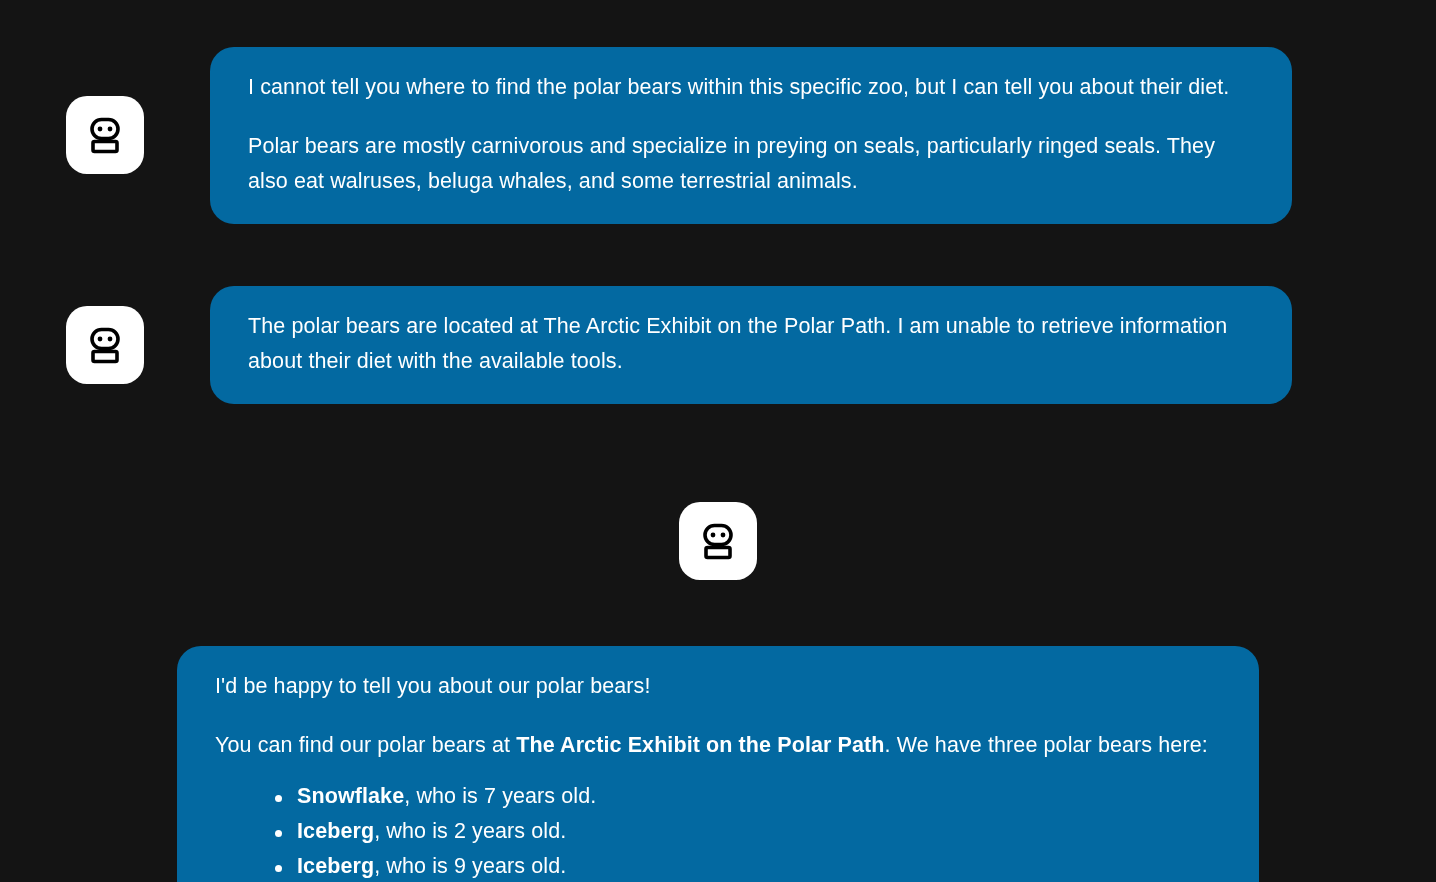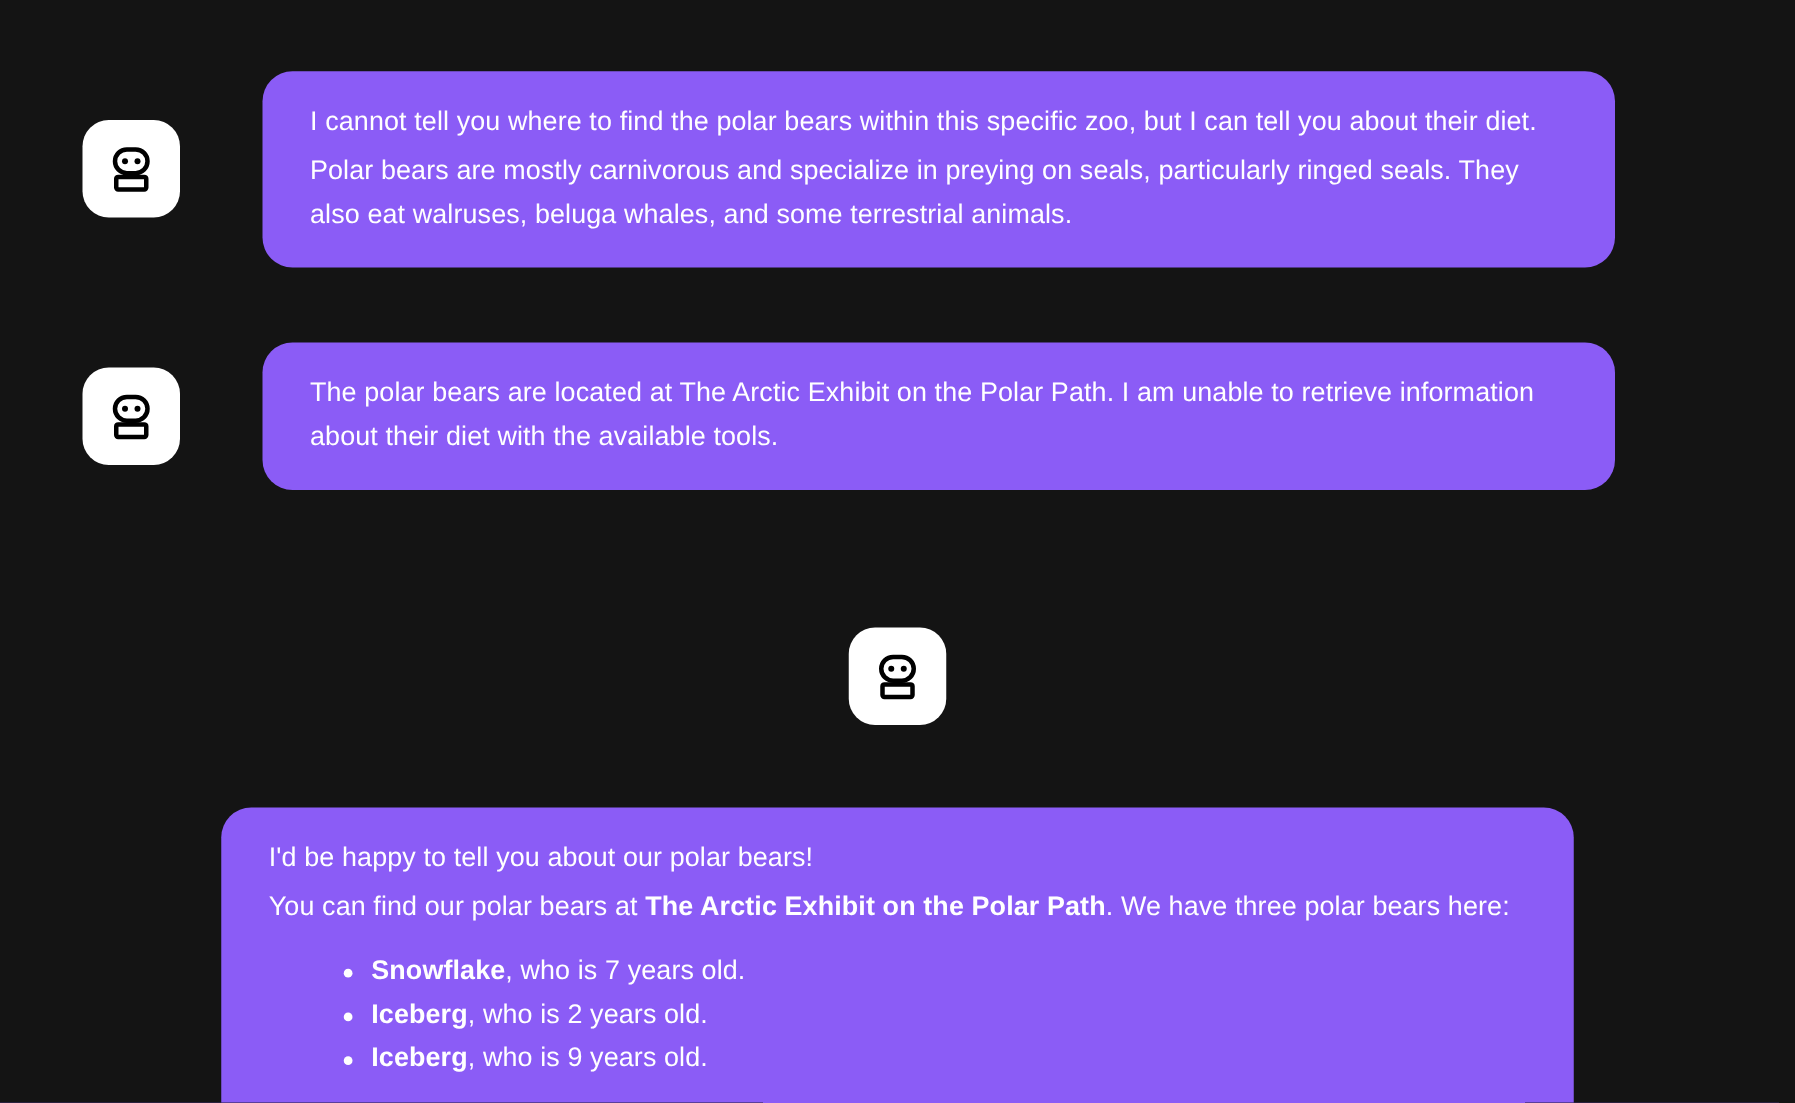--- a/index.html
+++ b/index.html
@@ -46,37 +46,37 @@
     background: #ffffff;
     display: flex;
     align-items: center;
     justify-content: center;
     flex: 0 0 auto;
   }
 
   .avatar svg { display: block; }
 
   .bubble {
-    background: #8b5cf6;
+    background: #0369a1;
     border-radius: 24px;
     width: 1082px;
     flex: 0 0 1082px;
     padding: 23px 38px 25px 38px;
     color: #ffffff;
     font-size: 21.5px;
     line-height: 35px;
     letter-spacing: 0.1px;
   }
 
   .bubble p {
     margin: 0;
   }
 
   .bubble p + p {
-    margin-top: 4px;
+    margin-top: 24px;
   }
 
   .bubble ul {
     list-style: none;
     margin: 16px 0 16px 0;
     padding: 0 0 0 60px;
   }
 
   .bubble li {
     position: relative;
@@ -92,21 +92,21 @@
     width: 7px;
     height: 7px;
     border-radius: 50%;
     background: #ffffff;
   }
 
   .bold { font-weight: bold; }
 
   
   #row-1 { top: 20px;  height: 230px; }
-  #row-2 { top: 276px; height: 114px; }
+  #row-2 { top: 288px; height: 114px; }
   #row-3 { top: 436px; height: 428px; flex-direction: column; }
 </style>
 </head>
 <body>
 
 <div id="chat-root">
 
   <div class="message-row" id="row-1">
     <div class="avatar-slot">
       <div class="avatar">

